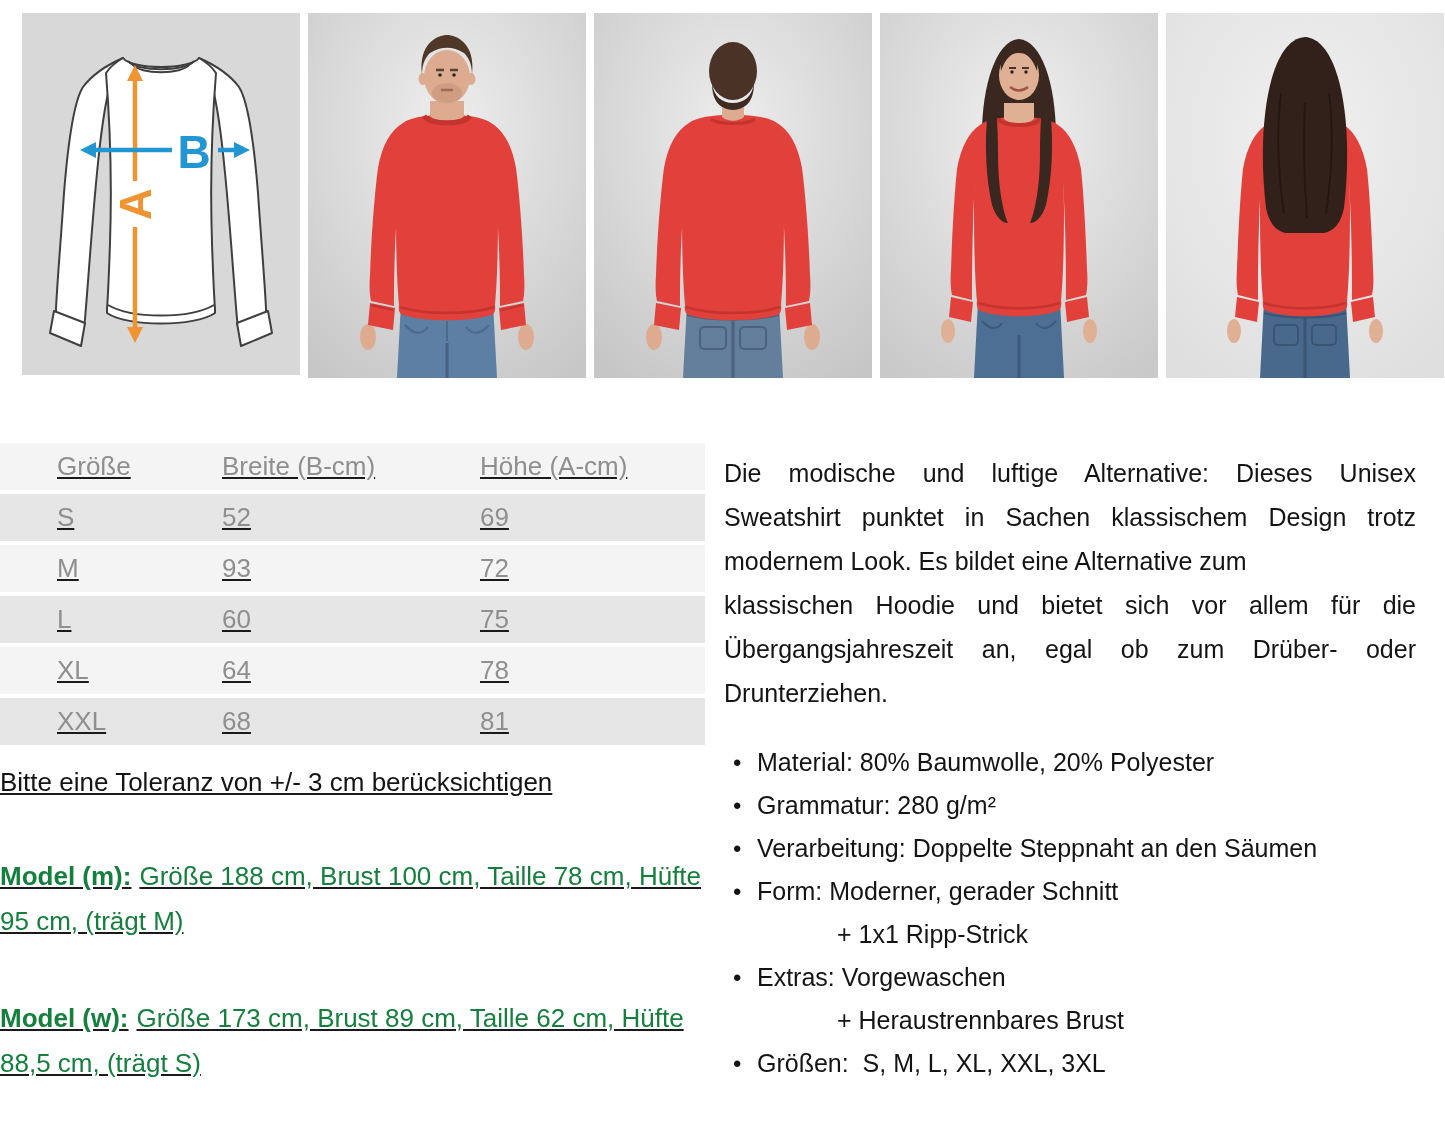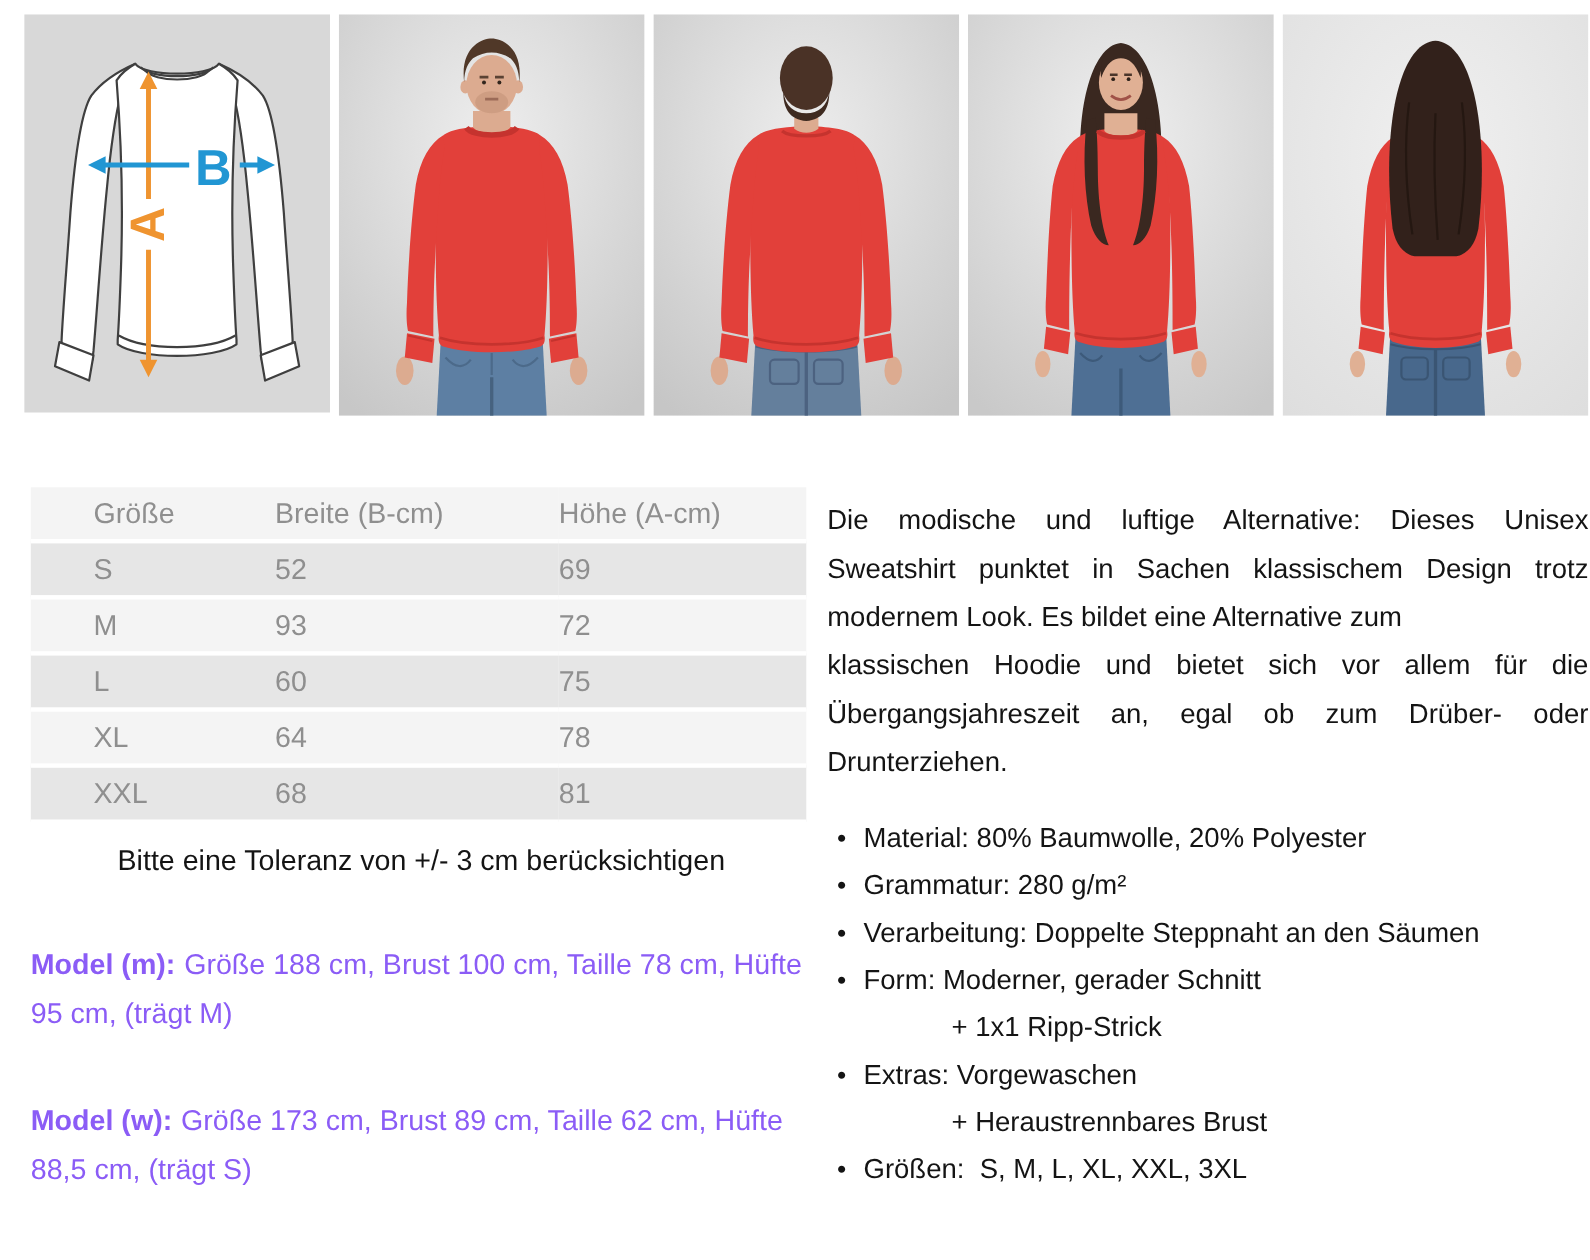--- a/index.html
+++ b/index.html
@@ -6,36 +6,36 @@
   body{
     width:1445px;height:1145px;overflow:hidden;background:#ffffff;
     font-family:"Liberation Sans","DejaVu Sans",sans-serif;color:#1a1a1a;
     -webkit-font-smoothing:antialiased;
   }
   .photos{display:flex;gap:8px;padding:13px 0 0 22px;}
   .tile{width:278px;height:365px;flex:none;}
   .tile svg{display:block;width:278px;height:365px;}
 
   .content{display:flex;margin-top:65px;}
-  .left{flex:none;width:710px;margin-left:28px;}
+  .left{flex:none;width:710px;text-decoration:underline;}
   .right{flex:none;width:692px;margin-left:14px;}
 
   table.size{border-collapse:collapse;width:705px;font-size:26px;color:var(--table-text-gray,#8f8f8f);}
   table.size th,table.size td{
     font-weight:normal;text-align:left;height:47px;line-height:47px;
     border-bottom:4px solid #ffffff;padding:0;vertical-align:middle;
   }
   table.size th:first-child,table.size td:first-child{padding-left:57px;width:165px;}
   table.size th:nth-child(2),table.size td:nth-child(2){width:258px;}
   table.size thead tr{background:#f4f4f4;}
   table.size tbody tr:nth-child(odd){background:#e6e6e6;}
   table.size tbody tr:nth-child(even){background:#f4f4f4;}
 
-  .tolerance{font-size:26px;margin-top:18px;color:#141414;text-align:center;}
-  .model-block{font-size:26px;line-height:45px;width:702px;color:#8b5cf6;}
+  .tolerance{font-size:26px;margin-top:18px;color:#141414;}
+  .model-block{font-size:26px;line-height:45px;width:702px;color:#15803d;}
   .model-m{margin-top:56px;}
   .model-w{margin-top:52px;}
   .model-label{font-weight:bold;margin-right:8px;}
 
   .desc{margin-top:8px;font-size:25px;line-height:44px;color:#141414;}
   .dline{text-align:justify;text-align-last:justify;}
   .dline:nth-child(3),.dline:nth-child(6){text-align:left;text-align-last:left;}
 
   ul.features{list-style:none;margin:26px 0 0 0;padding:0;font-size:25px;color:#141414;}
   ul.features li{position:relative;padding-left:33px;margin:0;}

